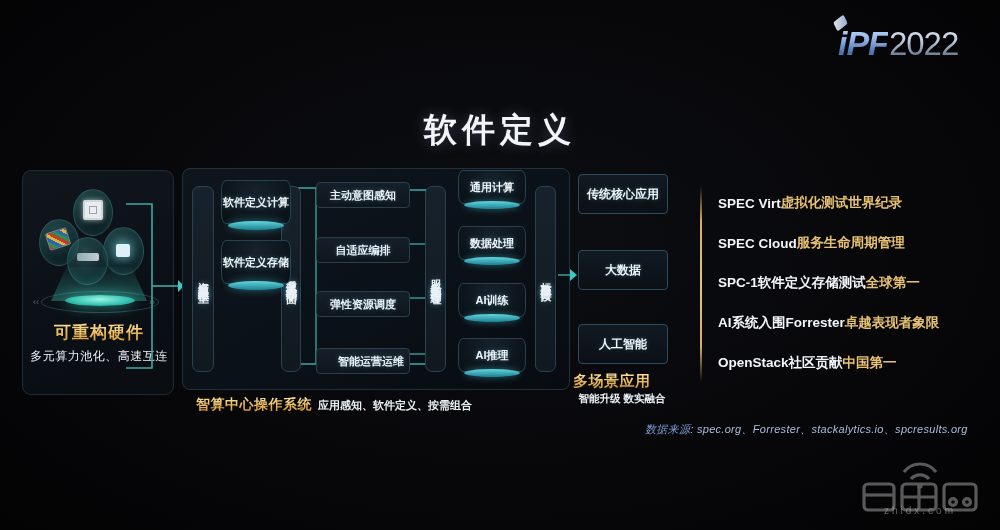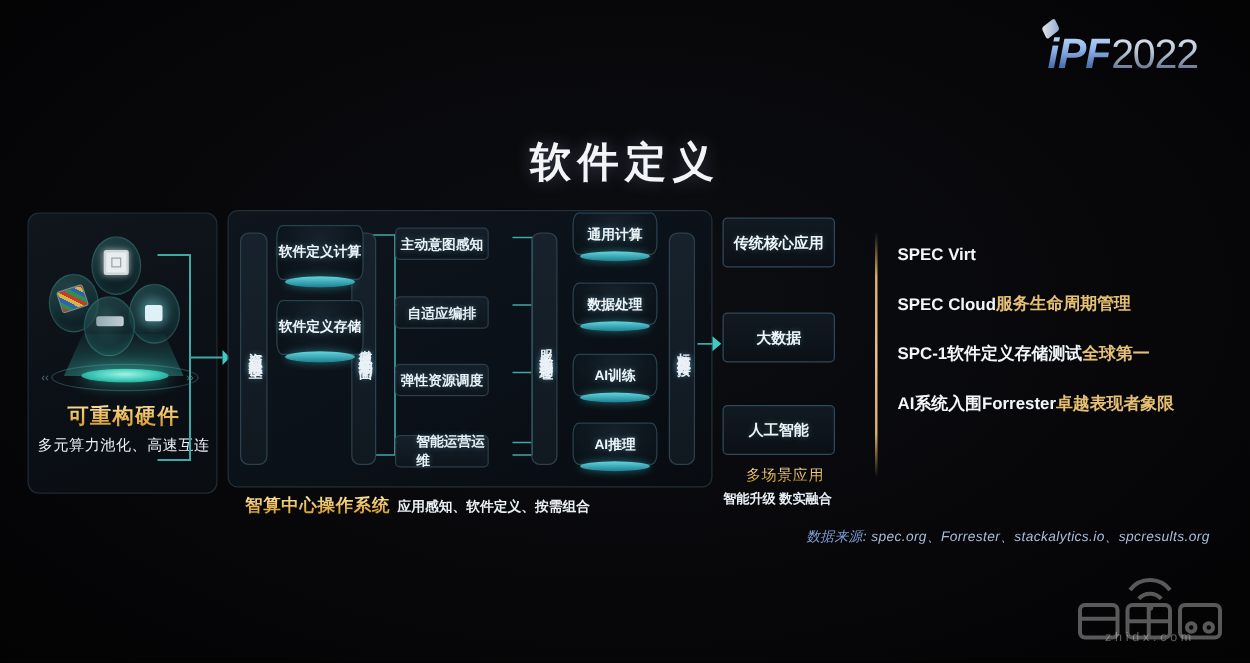--- a/index.html
+++ b/index.html
@@ -151,21 +151,21 @@
     content: ""; position: absolute; left: 6px; right: 6px; bottom: -7px; height: 9px;
     border-radius: 50%;
     background: linear-gradient(180deg,#63d6dd,#1c7f92);
     box-shadow: 0 0 8px rgba(80,210,220,.45);
   }
   #s-comp { left: 221px; top: 180px; }
   #s-stor { left: 221px; top: 240px; }
   #s-netw { left: 221px; top: 324px; }
 
   .fbox {
-    position: absolute; width: 75px; height: 26px;
+    position: absolute; width: 94px; height: 26px;
     background: linear-gradient(180deg,#16202a,#0e151c);
     border: 1px solid #2a3e4c; border-radius: 4px;
     display: flex; align-items: center; justify-content: center;
     color: #eaf2f7; font-size: 11px; font-weight: bold;
     text-shadow: 0 0 5px rgba(120,195,220,.35);
   }
   #f1 { left: 316px; top: 182px; }
   #f2 { left: 316px; top: 237px; }
   #f3 { left: 316px; top: 291px; }
   #f4 { left: 316px; top: 348px; padding-left: 16px; }
@@ -207,22 +207,22 @@
     background: linear-gradient(180deg,#111a22,#0b1016);
     border: 1px solid #2f4a5c; border-radius: 4px;
     display: flex; align-items: center; justify-content: center;
     color: #eef5f9; font-size: 12px; font-weight: bold;
     text-shadow: 0 0 5px rgba(120,195,220,.3);
   }
   #a1 { left: 578px; top: 174px; }
   #a2 { left: 578px; top: 250px; }
   #a3 { left: 578px; top: 324px; }
   #app-label {
-    position: absolute; left: 573px; top: 372px; width: 110px; text-align: center;
-    font-size: 12px; font-weight: normal; letter-spacing: .5px;
+    position: absolute; left: 573px; top: 372px; width: 110px; 
+    font-size: 15px; font-weight: bold; letter-spacing: .5px;
     background: linear-gradient(180deg,#ffeaa8,#e6b24e 60%,#c58c24);
     -webkit-background-clip: text; background-clip: text; color: transparent;
     -webkit-text-fill-color: transparent;
   }
   #app-sub {
     position: absolute; left: 566px; top: 392px; width: 112px; text-align: center;
     font-size: 10.5px; color: #e9eff4; font-weight: bold;
   }
 
   
@@ -337,32 +337,37 @@
   <div class="appbox" id="a2">大数据</div>
   <div class="appbox" id="a3">人工智能</div>
   <div id="app-label">多场景应用</div>
   <div id="app-sub">智能升级 数实融合</div>
 
   <div id="divider"></div>
 
   <div id="ach">
     <div class="ach-row">
       <span class="ach-w">SPEC Virt</span>
+      <span class="ach-g">虚拟化测试世界纪录</span>
     </div>
     <div class="ach-row">
       <span class="ach-w">SPEC Cloud</span>
       <span class="ach-g">服务生命周期管理</span>
     </div>
     <div class="ach-row">
       <span class="ach-w">SPC-1软件定义存储测试</span>
       <span class="ach-g">全球第一</span>
     </div>
     <div class="ach-row">
       <span class="ach-w">AI系统入围Forrester</span>
       <span class="ach-g">卓越表现者象限</span>
+    </div>
+    <div class="ach-row">
+      <span class="ach-w">OpenStack社区贡献</span>
+      <span class="ach-g">中国第一</span>
     </div>
   </div>
 
   <div id="source">
     <span class="lbl">数据来源</span><span>: spec.org、Forrester、stackalytics.io、spcresults.org</span>
   </div>
 
   <svg id="wm" viewBox="0 0 124 54">
     <g fill="none" stroke="#d8d8d8" stroke-width="3.2">
       <path d="M46 10 a20 20 0 0 1 32 0"></path>

